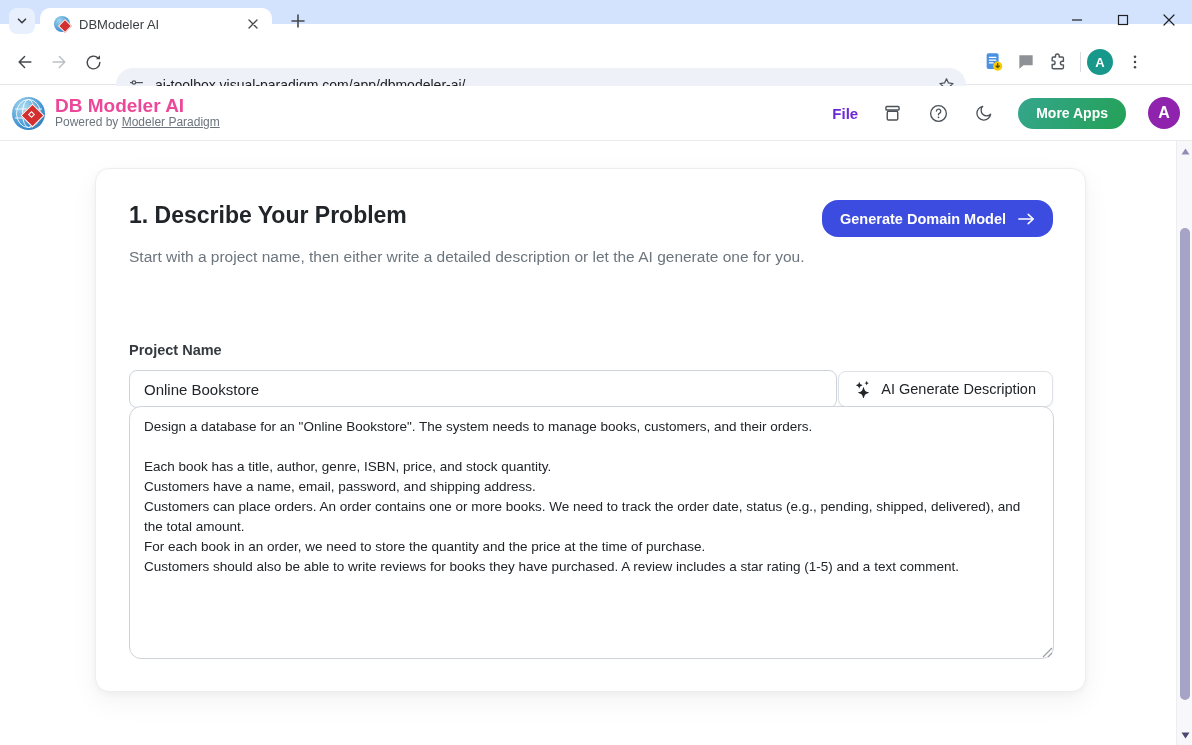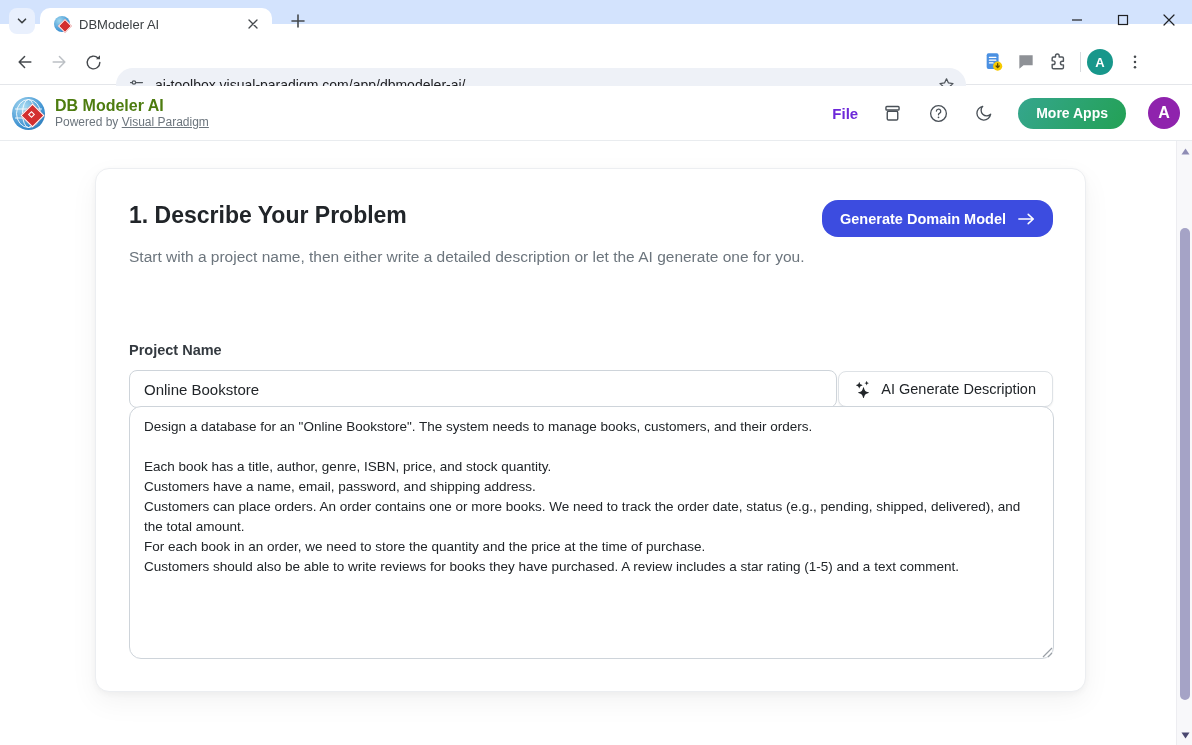--- a/index.html
+++ b/index.html
@@ -26,21 +26,21 @@
   .toolbar-divider { width:1px; height:20px; background:#d7dade; margin:0 6px; flex:0 0 auto; }
   .chrome-avatar { width:26px; height:26px; border-radius:50%; background:#18978b; color:#fff; font-size:13px; font-weight:700; display:flex; align-items:center; justify-content:center; cursor:pointer; flex:0 0 auto; }
 
   
   .app-header { position:absolute; left:0; top:86px; width:1192px; height:55px; background:#fff; border-bottom:1px solid #e9ecef; display:flex; align-items:center; padding:0 12px; }
   .vp-logo { width:33px; height:33px; border-radius:50%; background:radial-gradient(circle at 35% 30%, #aadcf2, #3a8fd0 65%, #29689c); position:relative; flex:0 0 33px; }
   .vp-logo .grid { position:absolute; inset:0; }
   .vp-logo::after { content:""; position:absolute; left:12px; top:10px; width:15px; height:15px; background:#d32f2f; transform:rotate(45deg); border:1.5px solid #fff; box-shadow:inset 0 0 0 2px #d32f2f; }
   .vp-logo .pmark { position:absolute; left:17px; top:15px; width:5px; height:5px; border:1.5px solid #fff; z-index:2; transform:rotate(45deg); }
   .app-titles { margin-left:10px; }
-  .app-title { font-size:16px; font-weight:700; color:#4d7c0f; line-height:18px; }
+  .app-title { font-size:19px; font-weight:700; color:#ec4899; line-height:18px; }
   .powered { font-size:12px; color:#6c757d; line-height:15px; }
   .powered a { color:#6c757d; text-decoration:underline; cursor:pointer; }
   .header-right { margin-left:auto; display:flex; align-items:center; gap:22px; }
   .file-menu { font-size:15px; font-weight:600; color:#6d28d9; cursor:pointer; }
   .hdr-icon { width:24px; height:24px; display:flex; align-items:center; justify-content:center; cursor:pointer; }
   .more-apps { height:31px; padding:0 18px; border:none; border-radius:16px; background:linear-gradient(120deg,#35a68d,#23a155); color:#fff; font-size:14px; font-weight:700; font-family:inherit; cursor:pointer; }
   .hdr-avatar { width:32px; height:32px; border-radius:50%; background:#8f23ad; color:#fff; font-size:16px; font-weight:700; display:flex; align-items:center; justify-content:center; cursor:pointer; }
 
   
   .page { position:absolute; left:0; top:141px; width:1192px; height:604px; background:#fff; }
@@ -167,21 +167,21 @@
         <g fill="none" stroke="rgba(255,255,255,.85)" stroke-width="1">
           <ellipse cx="16.5" cy="16.5" rx="6" ry="14"></ellipse>
           <ellipse cx="16.5" cy="16.5" rx="12" ry="14"></ellipse>
           <path d="M3 12h27M3 21h27"></path>
         </g>
       </svg>
     <span class="pmark"></span>
   </div>
   <div class="app-titles">
     <div class="app-title">DB Modeler AI</div>
-    <div class="powered"><span>Powered by </span><a>Visual Paradigm</a></div>
+    <div class="powered"><span>Powered by </span><a>Modeler Paradigm</a></div>
   </div>
   <div class="header-right">
     <span class="file-menu">File</span>
     <span class="hdr-icon">
       <svg width="21" height="21" viewBox="0 0 24 24">
           <rect x="4.5" y="4" width="15" height="4" rx="1" fill="none" stroke="#495057" stroke-width="1.6"></rect>
           <rect x="6" y="9.5" width="12" height="10" rx="1.5" fill="none" stroke="#495057" stroke-width="1.6"></rect>
         </svg>
     </span>
     <span class="hdr-icon">

